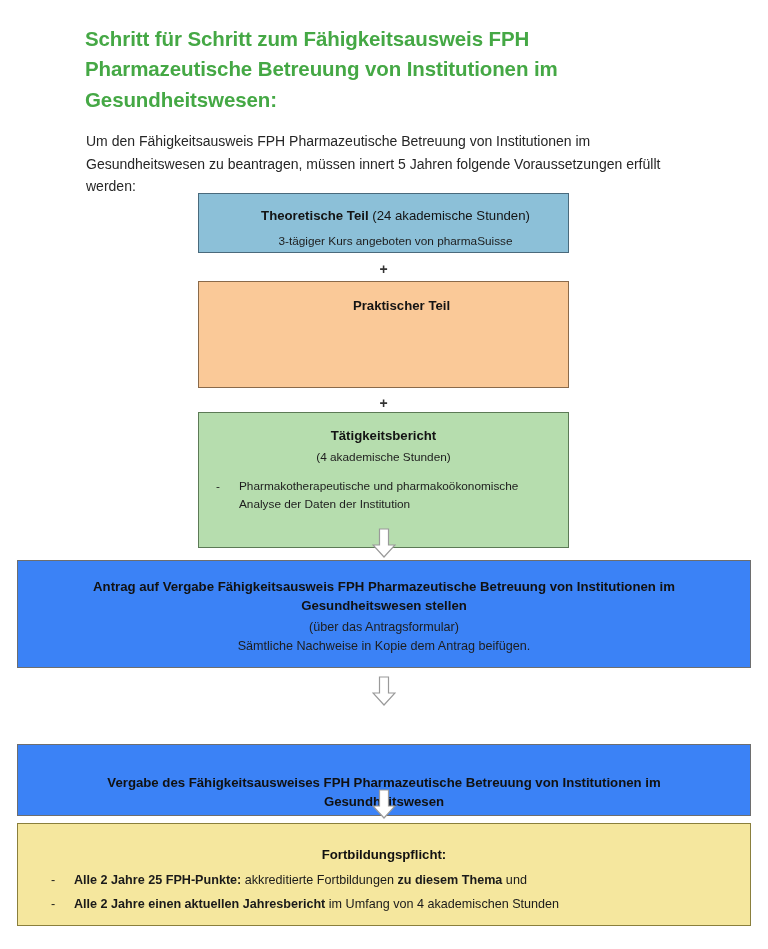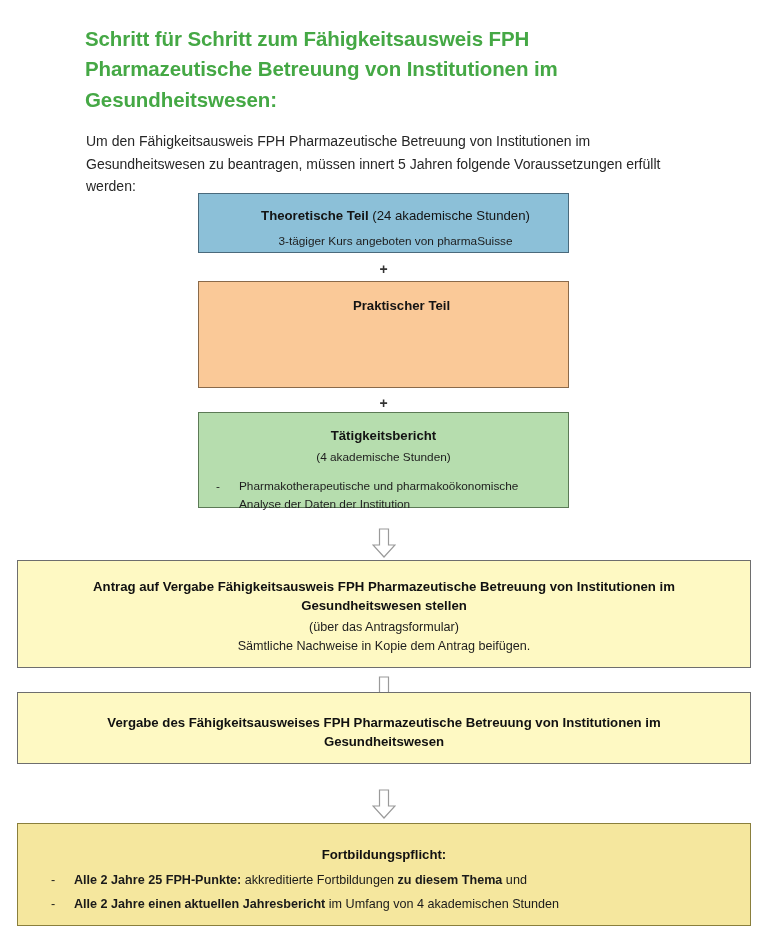--- a/index.html
+++ b/index.html
@@ -91,21 +91,21 @@
     color: #333;
     line-height: 1;
   }
 
   
   .wide-box {
     position: absolute;
     left: 17px;
     width: 734px;
     border: 1px solid #6E6E6E;
-    background: #fef9c3;
+    background: #3b82f6;
     text-align: center;
   }
   .box-yellow { background: #F5E79E; border-color: #8a7f3c; }
 
   .wide-strong {
     font-size: 13.2px;
     font-weight: bold;
     color: #111;
     line-height: 1.45;
   }
@@ -149,21 +149,21 @@
   </div>
 
   <div class="plus" style="top:262px;">+</div>
 
   <div class="inner-box box-orange" style="top:281px; height:107px; padding-top:15px;padding-left:36px;">
     <div class="box-title">Praktischer Teil</div>
   </div>
 
   <div class="plus" style="top:396px;">+</div>
 
-  <div class="inner-box box-green" style="top:412px; height:96px; padding-top:14px;">
+  <div class="inner-box box-green" style="top:412px; height:136px; padding-top:14px;">
     <div class="box-title">Tätigkeitsbericht</div>
     <div class="box-sub" style="margin-top:3px;">(4 akademische Stunden)</div>
     <div class="box-body dash-row" style="margin-top:12px; padding:0 14px;">
       <div class="dash-mark">-</div>
       <div class="dash-text">
         <div>Pharmakotherapeutische und pharmakoökonomische</div>
         <div>Analyse der Daten der Institution</div>
       </div>
     </div>
   </div>
@@ -184,21 +184,21 @@
       <div>Sämtliche Nachweise in Kopie dem Antrag beifügen.</div>
     </div>
   </div>
 
   <div class="arrow" style="top:676px;">
     <svg viewBox="0 0 24 30" xmlns="http://www.w3.org/2000/svg">
       <polygon points="7.5,1 16.5,1 16.5,17 23,17 12,29 1,17 7.5,17" fill="#ffffff" stroke="#9a9a9a" stroke-width="1.2" stroke-linejoin="miter"></polygon>
     </svg>
   </div>
 
-  <div class="wide-box" style="top:692px; height:72px; padding-top:20px;">
+  <div class="wide-box" style="top:744px; height:72px; padding-top:28px;">
     <div class="wide-strong">
       <div>Vergabe des Fähigkeitsausweises FPH Pharmazeutische Betreuung von Institutionen im</div>
       <div>Gesundheitswesen</div>
     </div>
   </div>
 
   <div class="arrow" style="top:789px;">
     <svg viewBox="0 0 24 30" xmlns="http://www.w3.org/2000/svg">
       <polygon points="7.5,1 16.5,1 16.5,17 23,17 12,29 1,17 7.5,17" fill="#ffffff" stroke="#9a9a9a" stroke-width="1.2" stroke-linejoin="miter"></polygon>
     </svg>

